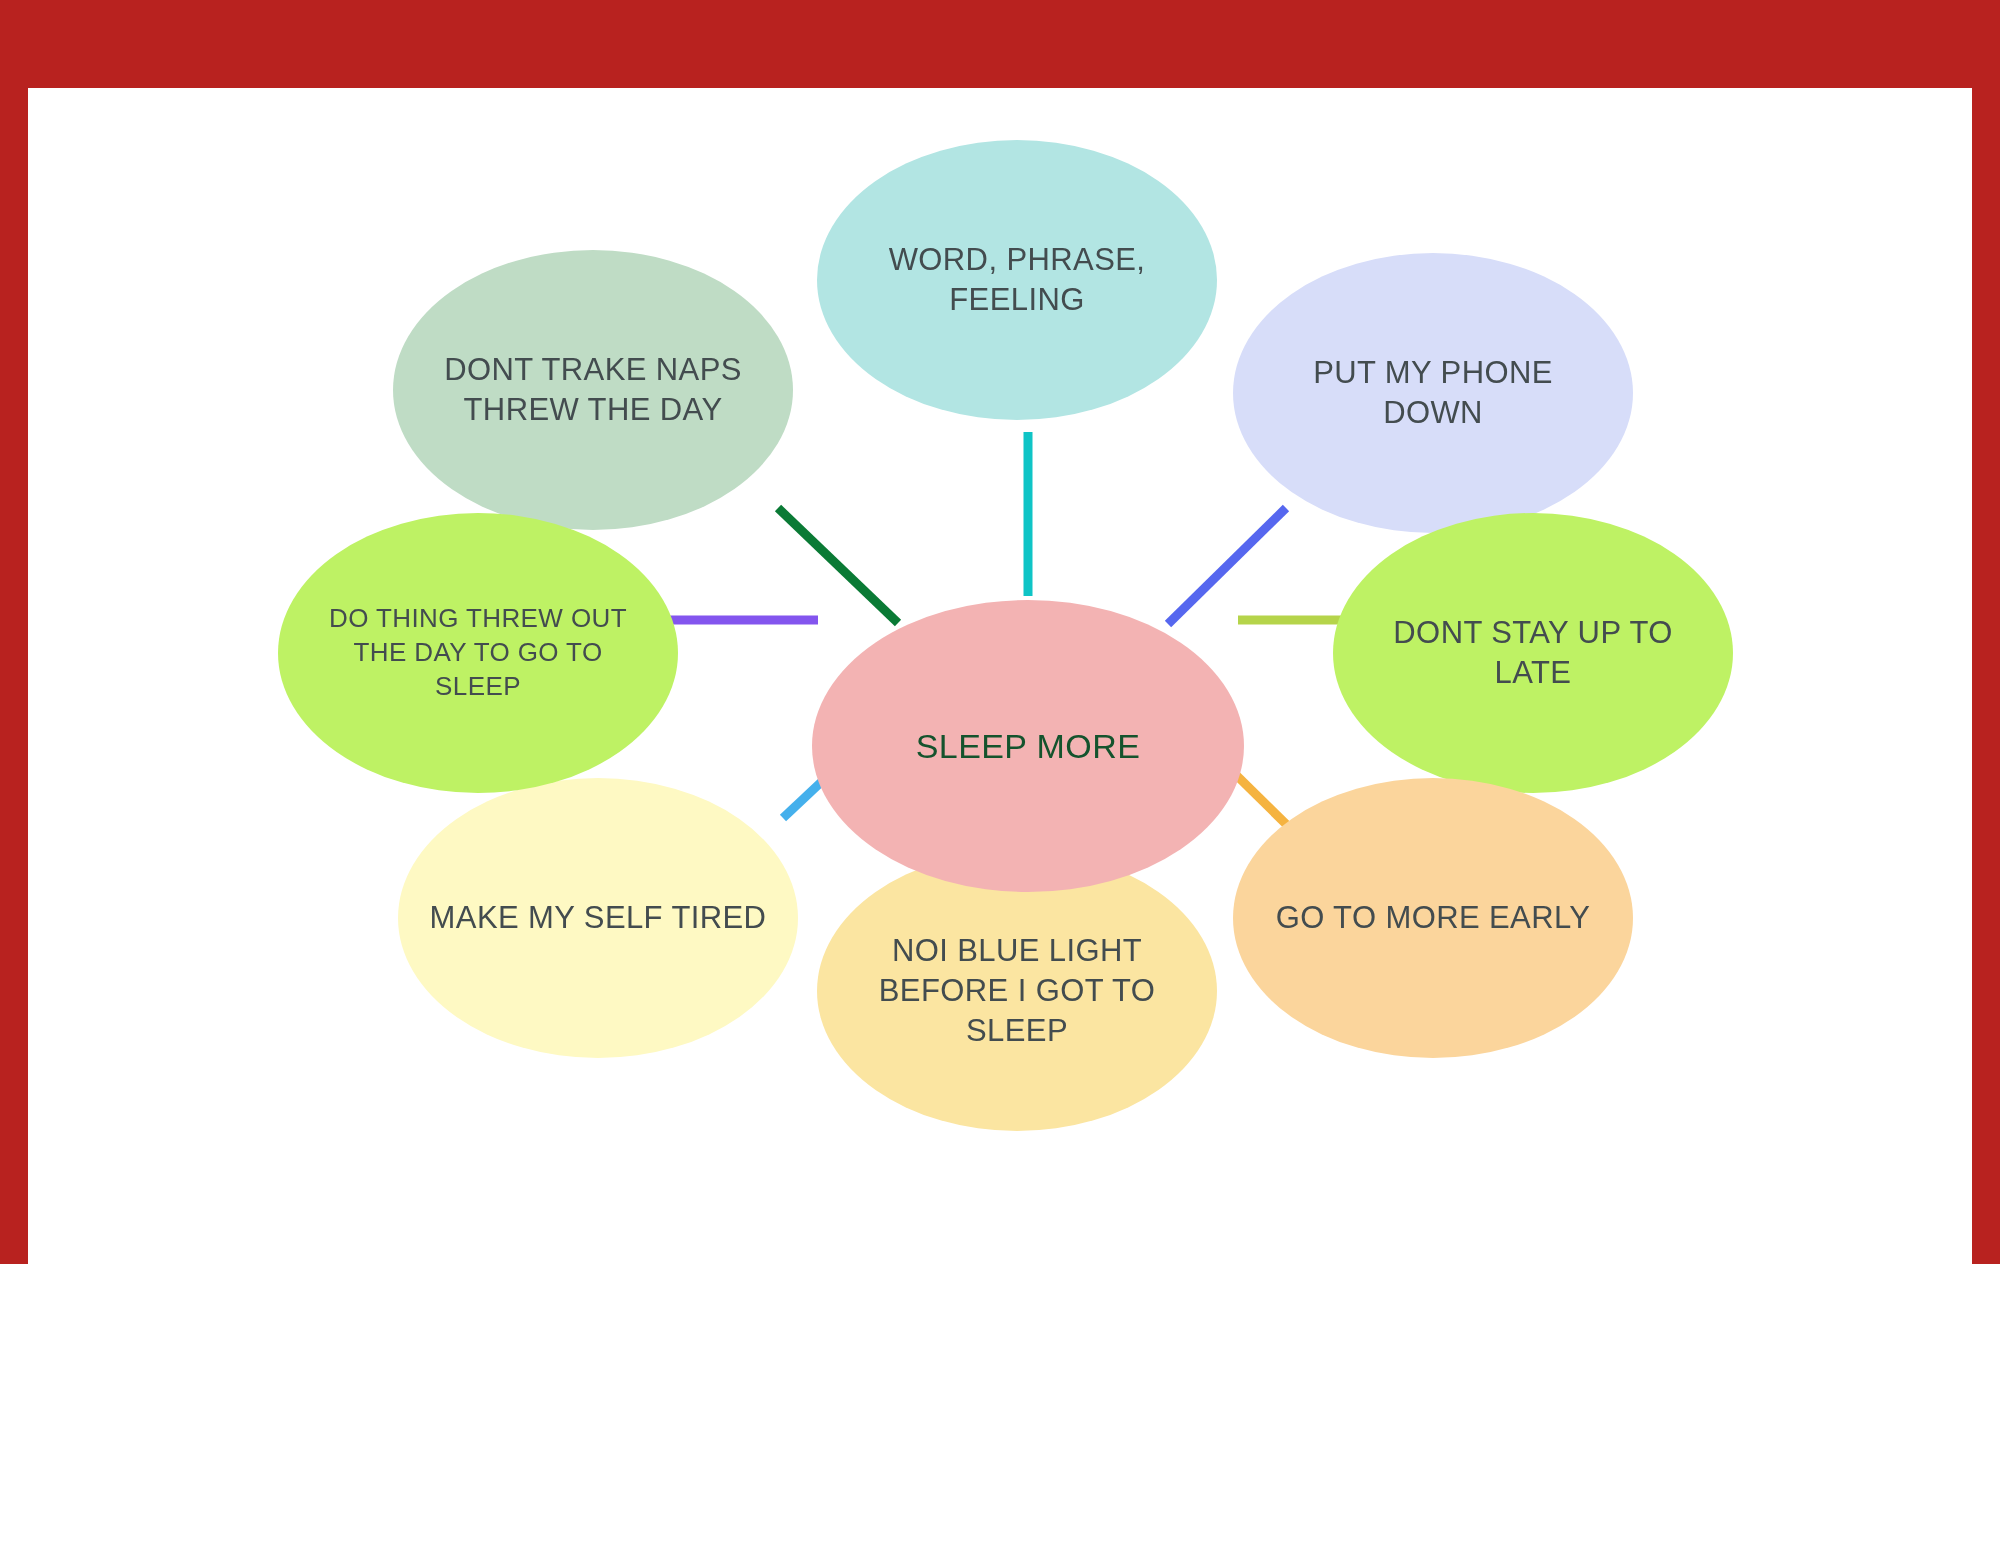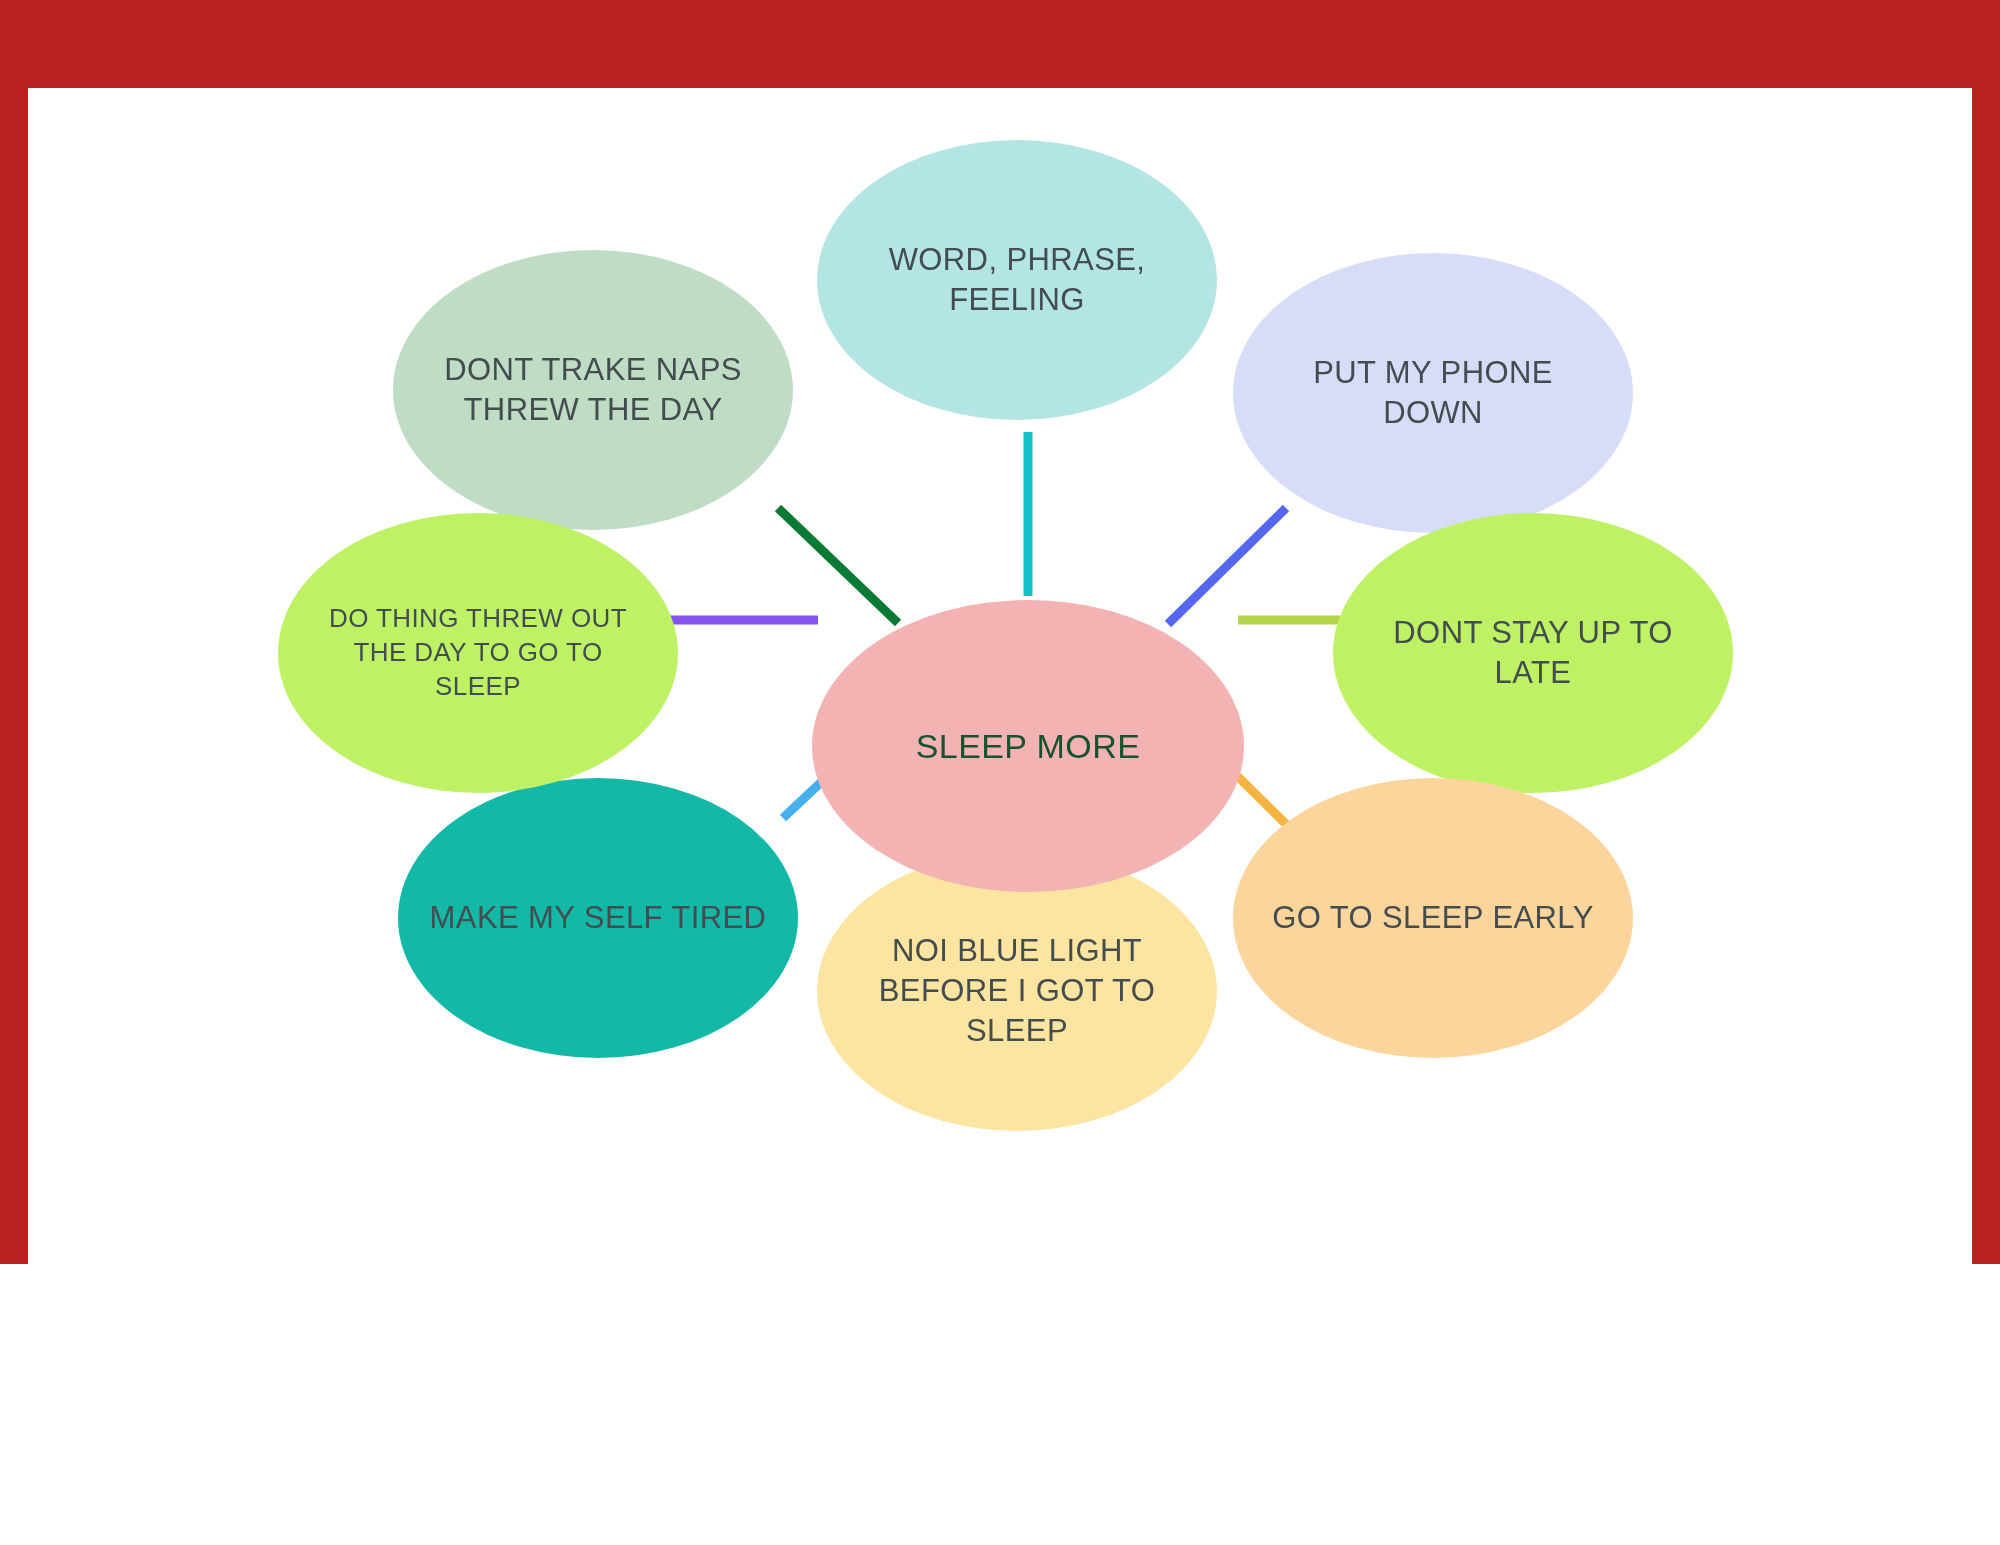--- a/index.html
+++ b/index.html
@@ -74,24 +74,24 @@
       </svg>
     <div id="nodes-layer">
         <div class="node" style="left: 789px; top: 52px; width: 400px; height: 280px; background: rgb(178, 229, 227); font-size: 31px;"><span class="node-label">WORD,  PHRASE,
 FEELING</span></div>
         <div class="node" style="left: 365px; top: 162px; width: 400px; height: 280px; background: rgb(191, 220, 197); font-size: 31px;"><span class="node-label">DONT TRAKE  NAPS
 THREW THE  DAY</span></div>
         <div class="node" style="left: 1205px; top: 165px; width: 400px; height: 280px; background: rgb(215, 221, 249); font-size: 31px; align-items: center;"><span class="node-label">PUT  MY PHONE
 DOWN</span></div>
         <div class="node" style="left: 1305px; top: 425px; width: 400px; height: 280px; background: #bef264; font-size: 31px;"><span class="node-label">DONT STAY UP TO
 LATE</span></div>
-        <div class="node" style="left: 1205px; top: 690px; width: 400px; height: 280px; background: rgb(251, 213, 156); font-size: 31px;"><span class="node-label">GO TO SLEEP  EARLY</span></div>
+        <div class="node" style="left: 1205px; top: 690px; width: 400px; height: 280px; background: rgb(251, 213, 156); font-size: 31px;"><span class="node-label">GO TO MORE  EARLY</span></div>
         <div class="node" style="left: 789px; top: 763px; width: 400px; height: 280px; background: rgb(251, 229, 161); font-size: 31px;"><span class="node-label">NOI BLUE LIGHT
 BEFORE  I GOT TO
 SLEEP</span></div>
-        <div class="node" style="left: 370px; top: 690px; width: 400px; height: 280px; background: #14b8a6; font-size: 31px;"><span class="node-label">MAKE  MY SELF TIRED</span></div>
+        <div class="node" style="left: 370px; top: 690px; width: 400px; height: 280px; background: #fef9c3; font-size: 31px;"><span class="node-label">MAKE  MY SELF TIRED</span></div>
         <div class="node" style="left: 250px; top: 425px; width: 400px; height: 280px; background: #bef264; font-size: 26px;"><span class="node-label">DO THING THREW OUT
 THE  DAY TO GO TO
 SLEEP</span></div>
         <div class="node central" style="left: 784px; top: 512px; width: 432px; height: 292px; background: rgb(243, 179, 179); font-size: 34px;"><span class="node-label">SLEEP  MORE</span></div>
       </div>
   </div>
 </div>
 
 </body></html>

